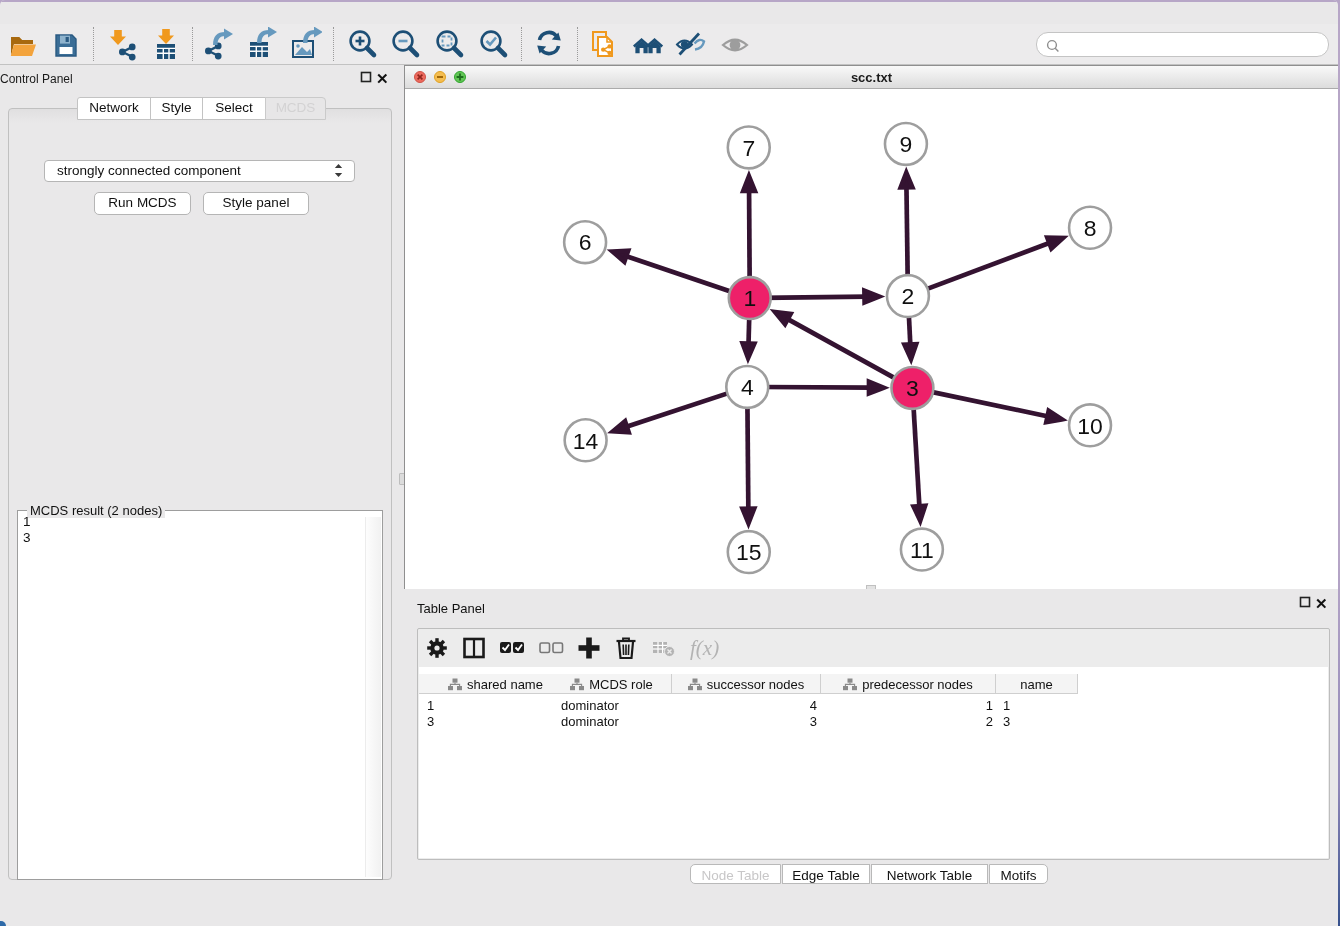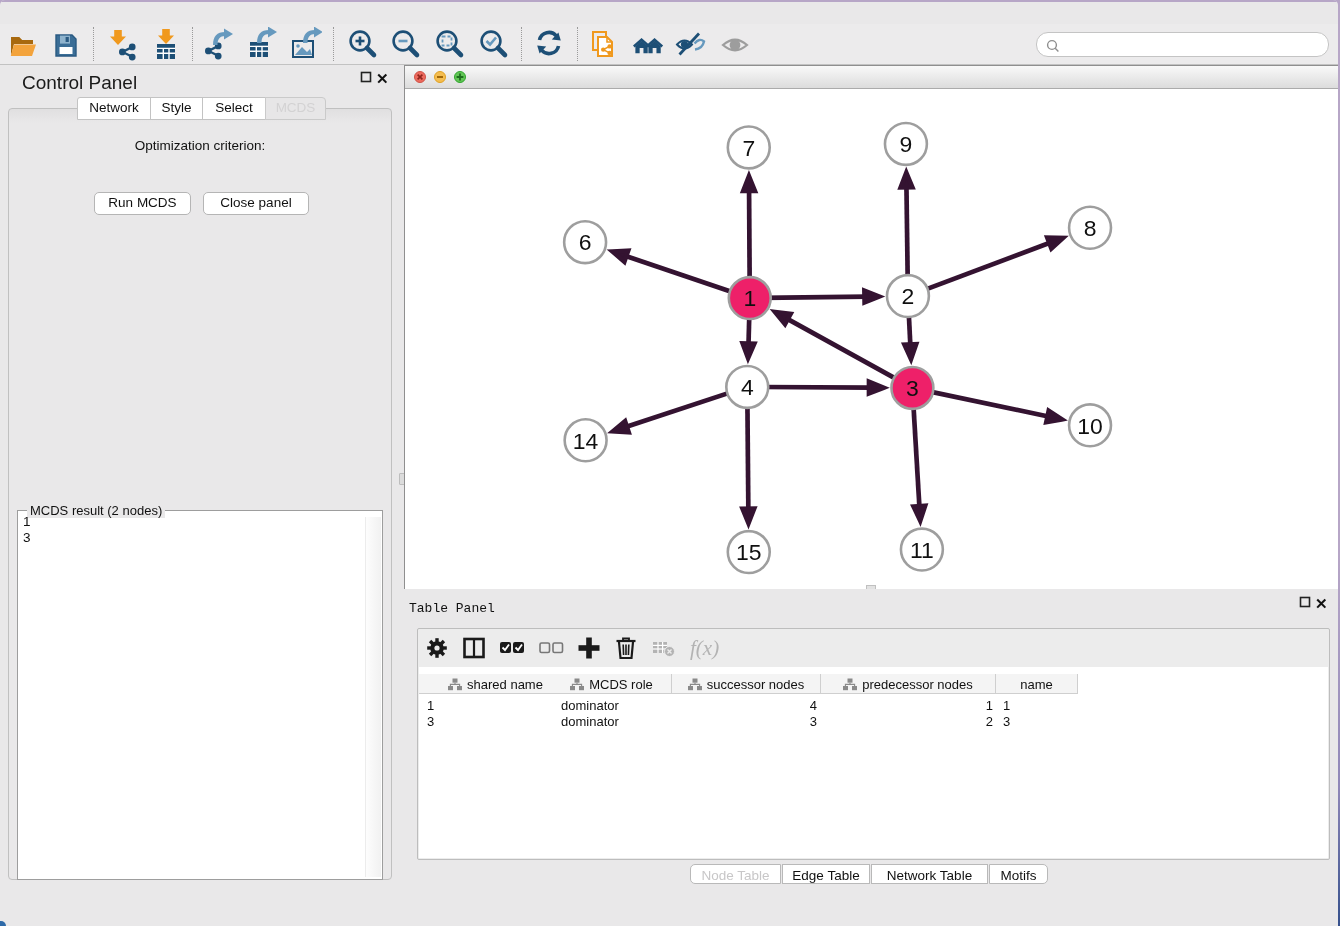--- a/index.html
+++ b/index.html
@@ -16,21 +16,21 @@
 #toolbar{position:absolute;left:0;top:24px;width:1338px;height:40px;background:#ecebec;
   border-bottom:1px solid #c2c2c2;}
 .sep{position:absolute;top:3px;height:34px;width:0;border-left:1px dotted #9a9a9a;}
 .ticon{position:absolute;top:3px;}
 #search{position:absolute;left:1036px;top:8px;width:291px;height:23px;background:#fff;
   border:1px solid #c4c4c4;border-radius:12px;}
 #search svg{position:absolute;left:8px;top:5px;}
 #topstripe{position:absolute;top:0;left:0;width:1340px;height:2px;background:#b7a6c7;z-index:50;}
 
 
-#cp-title{position:absolute;left:22px;top:72px;font-size:19px;color:#1a1a1a;}
+#cp-title{position:absolute;left:0;top:72px;font-size:12px;color:#1a1a1a;}
 .winbtn{position:absolute;font-size:13px;color:#111;}
 #cp-tabs{position:absolute;left:77px;top:97px;height:20px;z-index:5;}
 .tab{position:absolute;top:0;height:19px;background:#fff;border:1px solid #c3c3c3;
   text-align:center;font-size:13.5px;padding-top:2px;color:#111;}
 #cp-box{position:absolute;left:8px;top:108px;width:382px;height:770px;
   border:1px solid #c0c0c0;border-radius:4px;background:linear-gradient(#e0dfe0,#e9e8e9 14px);}
 #opt-label{position:absolute;left:0;top:29px;width:100%;text-align:center;font-size:13.5px;}
 #opt-select{position:absolute;left:35px;top:51px;width:297px;height:18px;background:#fff;
   border:1px solid #b5b5b5;border-radius:4px;font-size:13.5px;padding-left:12px;padding-top:2px;}
 .btn{position:absolute;height:19px;background:#fff;border:1px solid #b5b5b5;
@@ -53,21 +53,21 @@
 #net-title{position:absolute;left:0;top:0;width:100%;height:22px;
   background:linear-gradient(#f9f9f9,#dcdcdc);border-bottom:1px solid #ababab;}
 #net-title .t{position:absolute;width:100%;text-align:center;top:4px;font-size:13px;
   font-weight:bold;color:#1a1a1a;}
 .mtl{position:absolute;top:5px;width:12px;height:12px;border-radius:50%;box-sizing:border-box;}
 #hgrip{position:absolute;left:866px;top:585px;width:8px;height:6px;background:#e2e2e2;
   border:1px solid #c0c0c0;}
 
 
 #tp{position:absolute;left:404px;top:589px;width:936px;height:303px;background:#e9e8e9;}
-#tp-title{position:absolute;left:5px;top:12px;font-size:13px;font-family:Liberation Mono, monospace;}
+#tp-title{position:absolute;left:13px;top:12px;font-size:13px;}
 #tp-tools{position:absolute;left:13px;top:39px;width:911px;height:230px;background:#ececec;
   border:1px solid #bdbdbd;border-radius:2px;}
 #tbl{position:absolute;left:1px;top:38px;width:909px;height:191px;background:#fff;}
 .th{position:absolute;top:0;height:20px;background:#f4f4f4;border-right:1px solid #cfcfcf;
   border-bottom:1px solid #cfcfcf;text-align:center;font-size:13px;padding-top:3px;box-sizing:border-box;}
 .td{position:absolute;font-size:13px;height:16px;}
 .tabsrow{position:absolute;left:286px;top:275px;height:21px;}
 .btab{position:absolute;top:0;height:20px;background:#fff;border:1px solid #b9b9b9;
   text-align:center;font-size:13.5px;padding-top:3px;box-sizing:border-box;color:#111;}
 
@@ -240,23 +240,28 @@
   <div class="winbtn" style="left:376px;top:70px;font-weight:bold;font-size:15px;">✕</div>
 
   <div id="cp-tabs">
     <div class="tab" style="left:0;width:72px;border-radius:3px 0 0 0;">Network</div>
     <div class="tab" style="left:73px;width:51px;">Style</div>
     <div class="tab" style="left:125px;width:62px;">Select</div>
     <div class="tab" style="left:188px;width:59px;background:#e7e6e7;color:#d3d2d3;border-color:#cacaca;border-radius:0 4px 0 0;">MCDS</div>
   </div>
 
   <div id="cp-box">
-    <div id="opt-label">Optimization criterion:</div>
+    <div id="opt-select">strongly connected component
+      <svg width="11" height="15" style="position:absolute;right:10px;top:2px;">
+          <polygon points="5.5,1 9.2,5 1.8,5" fill="#3a3a3a"></polygon>
+          <polygon points="5.5,14 9.2,10 1.8,10" fill="#3a3a3a"></polygon>
+        </svg>
+    </div>
     <div class="btn" style="left:85px;top:83px;width:95px;">Run MCDS</div>
-    <div class="btn" style="left:194px;top:83px;width:104px;">Close panel</div>
+    <div class="btn" style="left:194px;top:83px;width:104px;">Style panel</div>
     <div id="fs">
       <div id="fs-legend">MCDS result (2 nodes)</div>
       <div id="fs-text">1<br>3</div>
       <div id="fs-scroll"></div>
     </div>
   </div>
 
   <div id="vsplit">
       <div id="vgrip"></div>
     </div>
@@ -271,20 +276,21 @@
       <div class="mtl" style="left:29px;background:#f5bd4f;border:1px solid #dfa123;">
           <svg width="10" height="10" style="position:absolute;left:0;top:0;">
             <path d="M2 5 L8 5" stroke="#985f00" stroke-width="1.8"></path>
           </svg>
         </div>
       <div class="mtl" style="left:49px;background:#61c555;border:1px solid #2fa52d;">
           <svg width="10" height="10" style="position:absolute;left:0;top:0;">
             <path d="M5 1.6 L5 8.4 M1.6 5 L8.4 5" stroke="#1d6e1d" stroke-width="1.8"></path>
           </svg>
         </div>
+      <div class="t">scc.txt</div>
     </div>
     <svg id="graph" width="932" height="500" viewBox="0 0 934 500" style="position:absolute;left:0;top:23px;">
 <g stroke="#341331" stroke-width="4.7" fill="#341331">
 <line x1="345.5" y1="209.0" x2="344.8" y2="99.5"></line>
 <polygon points="344.7,87.0 350.6,101.5 339.0,101.5"></polygon>
 <line x1="345.5" y1="209.0" x2="219.8" y2="166.3"></line>
 <polygon points="208.0,162.3 223.6,161.5 219.8,172.5"></polygon>
 <line x1="345.5" y1="209.0" x2="462.5" y2="207.5"></line>
 <polygon points="475.0,207.4 460.6,213.3 460.4,201.7"></polygon>
 <line x1="345.5" y1="209.0" x2="344.2" y2="256.5"></line>

